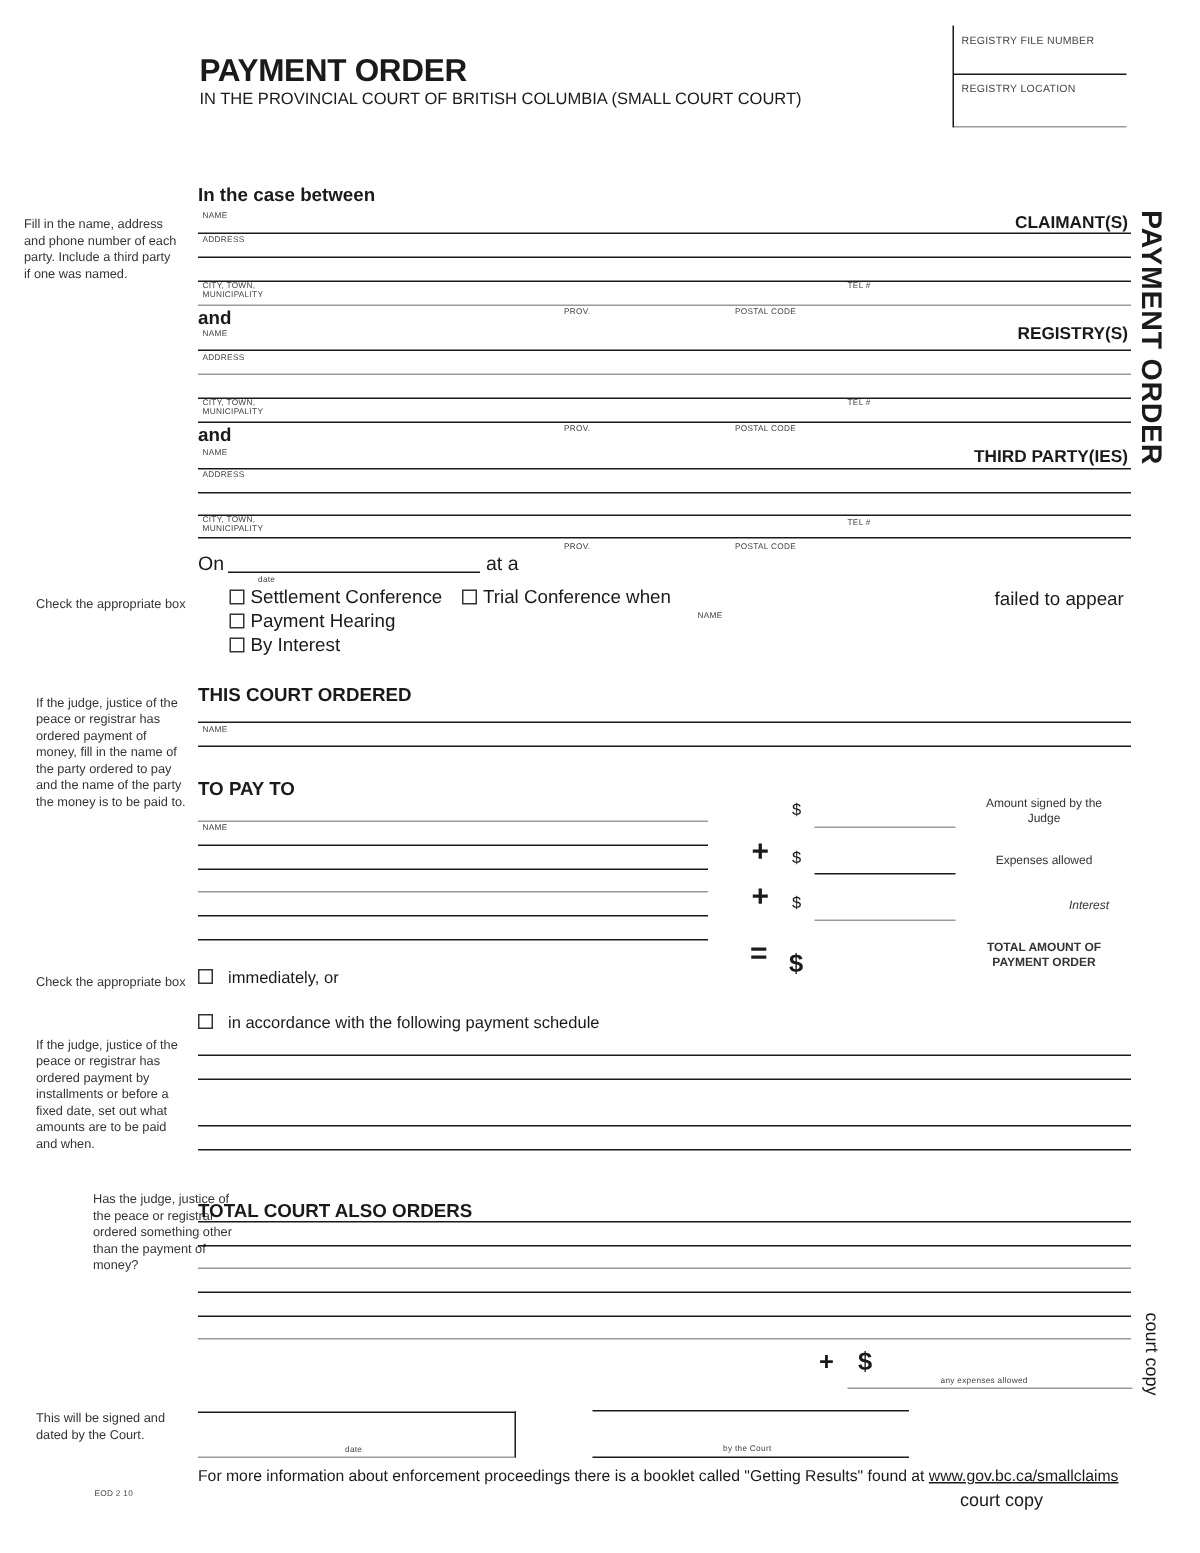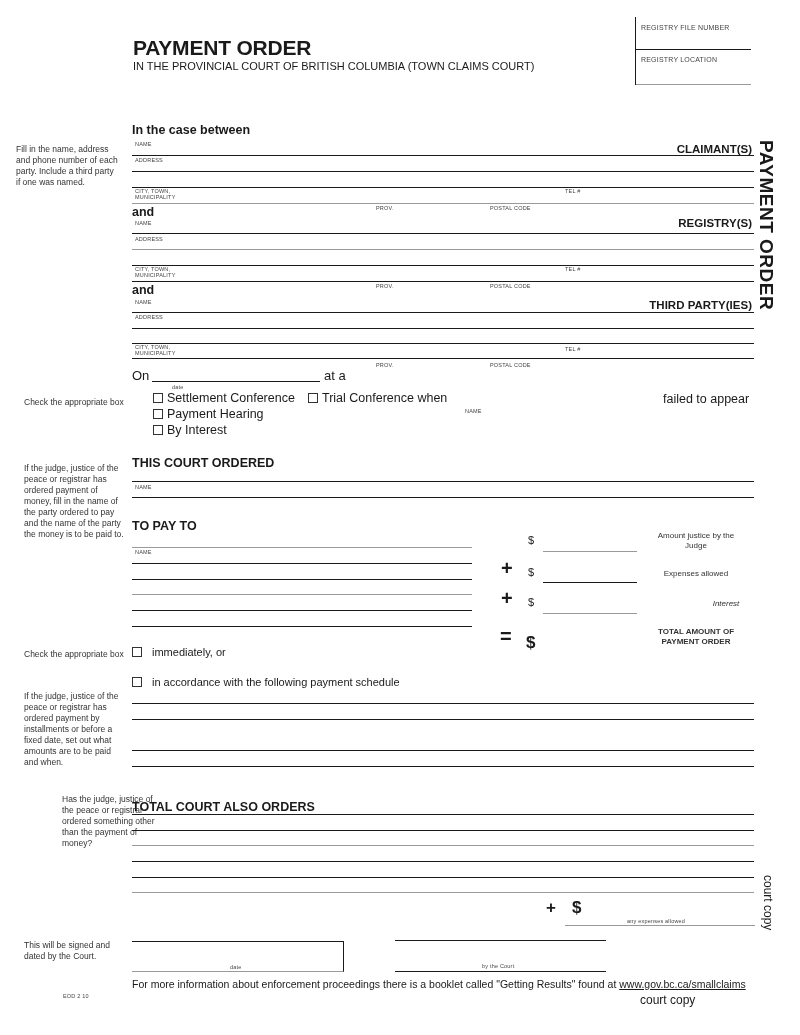--- a/index.html
+++ b/index.html
@@ -30,21 +30,21 @@
 <div class="abs reg-box" style="left:635px; top:17px; width:115px; height:68px;">
   <div class="hl" style="left:0; top:32px; width:115px;"></div>
   <div class="hl gray" style="left:0; top:67px; width:115px;"></div>
   <div class="abs tiny" style="left:5px; top:7px; font-size:7px;">REGISTRY FILE NUMBER</div>
   <div class="abs" style="left:5px; top:14px; width:108px; height:16px;"></div>
   <div class="abs tiny" style="left:5px; top:39px; font-size:7px;">REGISTRY LOCATION</div>
   <div class="abs" style="left:5px; top:47px; width:108px; height:18px;"></div>
 </div>
 
 <div class="abs title" style="left:133px; top:36px;">PAYMENT ORDER</div>
-<div class="abs subtitle" style="left:133px; top:60px;">IN THE PROVINCIAL COURT OF BRITISH COLUMBIA (TOWN CLAIMS COURT)</div>
+<div class="abs subtitle" style="left:133px; top:60px;">IN THE PROVINCIAL COURT OF BRITISH COLUMBIA (SMALL COURT COURT)</div>
 
 <div class="abs vert" style="left:755px; top:140px; font-size:19px; font-weight:bold; letter-spacing:0.5px;">PAYMENT ORDER</div>
 <div class="abs vert" style="left:761px; top:875px; font-size:12px;">court copy</div>
 
 <div class="abs side" style="left:16px; top:144px;">Fill in the name, address and phone number of each party. Include a third party if one was named.</div>
 <div class="abs h-bold" style="left:132px; top:123px;">In the case between</div>
 
 <div class="abs tiny" style="left:135px; top:141px;">NAME</div>
 <div class="abs party-label" style="top:143px;">CLAIMANT(S)</div>
 <div class="hl" style="left:132px; top:155px; width:622px;"></div>
@@ -114,21 +114,21 @@
 <div class="abs" style="left:132px; top:549px; width:340px; height:70px;"></div>
 <div class="hl" style="left:132px; top:563px; width:340px;"></div>
 <div class="hl" style="left:132px; top:579px; width:340px;"></div>
 <div class="hl gray" style="left:132px; top:594px; width:340px;"></div>
 <div class="hl" style="left:132px; top:610px; width:340px;"></div>
 <div class="hl" style="left:132px; top:626px; width:340px;"></div>
 
 <div class="abs dollar" style="left:528px; top:534px;">$</div>
 <div class="hl gray" style="left:543px; top:551px; width:94px;"></div>
 <div class="abs" style="left:543px; top:535px; width:94px; height:15px;"></div>
-<div class="abs amt-lbl" style="left:646px; top:531px;">Amount justice by the Judge</div>
+<div class="abs amt-lbl" style="left:646px; top:531px;">Amount signed by the Judge</div>
 
 <div class="abs op" style="left:501px; top:557px;">+</div>
 <div class="abs dollar" style="left:528px; top:566px;">$</div>
 <div class="hl" style="left:543px; top:582px; width:94px;"></div>
 <div class="abs" style="left:543px; top:566px; width:94px; height:15px;"></div>
 <div class="abs amt-lbl" style="left:646px; top:569px;">Expenses allowed</div>
 
 <div class="abs op" style="left:501px; top:587px;">+</div>
 <div class="abs dollar" style="left:528px; top:596px;">$</div>
 <div class="hl gray" style="left:543px; top:613px; width:94px;"></div>

